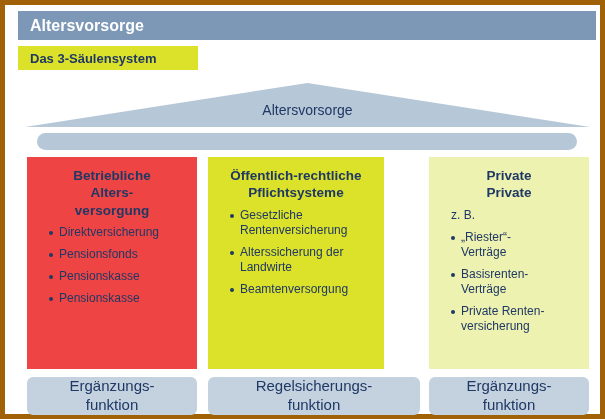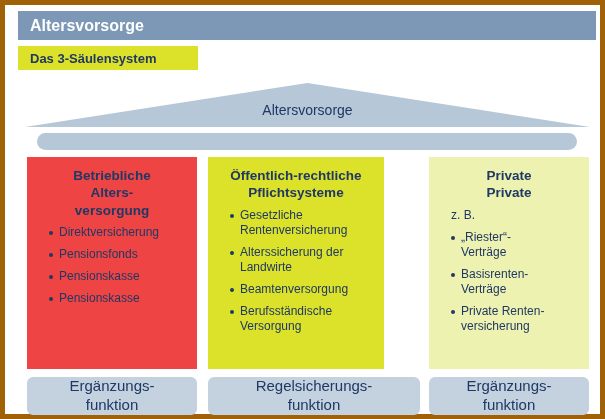--- a/index.html
+++ b/index.html
@@ -196,21 +196,20 @@
 
   <div class="pillar" id="pillar-2">
     <h3>
       <span>Öffentlich-rechtliche</span><br>
       <span>Pflichtsysteme</span>
     </h3>
     <ul>
       <li><span>Gesetzliche<br>Rentenversicherung</span></li>
       <li><span>Alterssicherung der<br>Landwirte</span></li>
       <li><span>Beamtenversorgung</span></li>
-      <li><span>Berufsständische<br>Versorgung</span></li>
     </ul>
   </div>
 
   <div class="pillar" id="pillar-3">
     <h3>
       <span>Private</span><br>
       <span>Private</span>
     </h3>
     <div class="plain-note">z. B.</div>
     <ul>

